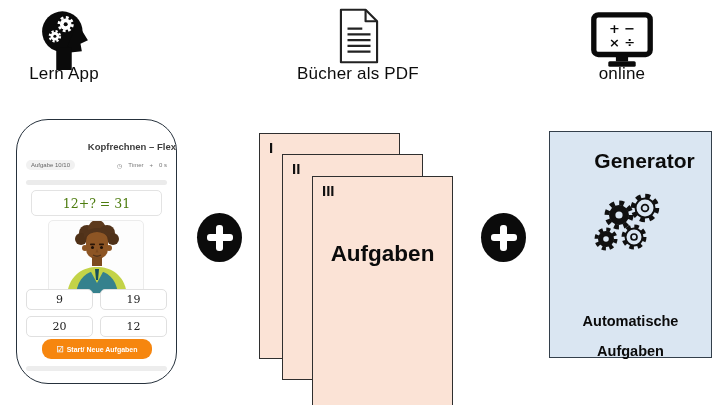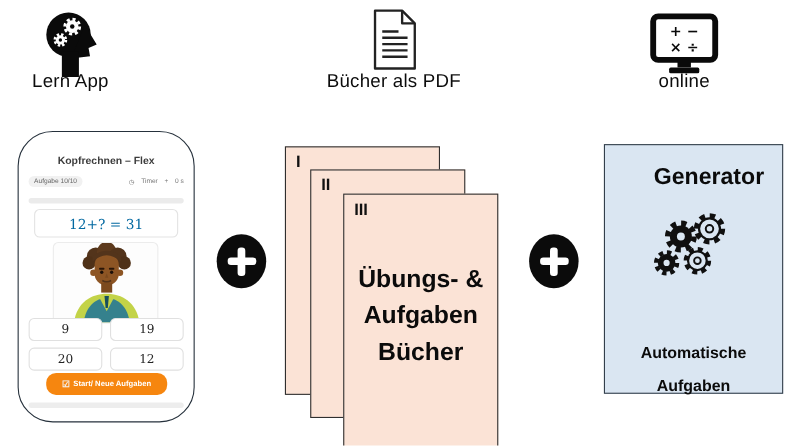--- a/index.html
+++ b/index.html
@@ -6,30 +6,30 @@
   html,body { width:720px; height:405px; }
   body { font-family:"Liberation Sans", sans-serif; background:#ffffff; position:relative; overflow:hidden; }
   .abs { position:absolute; }
 
   
   .col-label { position:absolute; top:64px; font-size:17px; color:#0c0c0c; text-align:center; letter-spacing:.2px; }
 
   
   .phone { position:absolute; left:16px; top:119px; width:161px; height:265px; background:#fff;
            border:1.5px solid #26313c; border-radius:32px; }
-  .p-title { position:absolute; top:21px; left:0; width:100%; text-align:center;
+  .p-title { position:absolute; top:21px; left:0; width:100%; text-align:right;
              font-weight:bold; font-size:9.5px; color:#3c3c3c; }
   .p-meta { position:absolute; top:40px; left:9px; right:9px; display:flex;
             justify-content:space-between; align-items:center; }
   .p-pill { background:#f1f1f1; border-radius:7px; padding:2px 5px; font-size:6px; color:#666; }
   .p-meta-right { display:flex; gap:6px; align-items:center; font-size:6px; color:#777; }
   .p-progress { position:absolute; top:60px; left:9px; right:9px; height:5px; background:#ebebeb; border-radius:3px; }
   .p-eq { position:absolute; top:70px; left:14px; right:14px; height:26px; background:#fff;
           border:1px solid #e3e3e3; border-radius:5px; text-align:center; line-height:25px;
-          font-family:"DejaVu Serif", serif; font-size:12.5px; color:#0369a1; }
+          font-family:"DejaVu Serif", serif; font-size:12.5px; color:#4d7c0f; }
   .p-avatar { position:absolute; top:100px; left:31px; width:96px; height:74px;
               border:1px solid #ececec; border-radius:5px; overflow:hidden; background:#fdfdfd; }
   .p-answers { position:absolute; top:169px; left:9px; right:9px; display:grid;
                grid-template-columns:1fr 1fr; gap:6px 7px; }
   .p-answer { height:21px; background:#fff; border:1px solid #e0e0e0; border-radius:5px;
               display:flex; align-items:center; justify-content:center;
               font-family:"DejaVu Serif", serif; font-size:11px; color:#222; }
   .p-cta { position:absolute; top:219px; left:25px; width:110px; height:20px; background:#f6860f;
            border:none; border-radius:9px; color:#fff; font-weight:bold; font-size:7px;
            display:flex; align-items:center; justify-content:center; gap:3px;
@@ -153,23 +153,21 @@
 
 <div class="page page-1">
   <span class="numeral">I</span>
 </div>
 <div class="page page-2">
   <span class="numeral">II</span>
 </div>
 <div class="page page-3">
   <span class="numeral">III</span>
   <div class="book-title">
-    <span style="display:block">Übungs- &amp;</span>
     <span style="display:block">Aufgaben</span>
-    <span style="display:block">Bücher</span>
   </div>
 </div>
 
 <div class="plus" style="left:481px; top:213px;">
   <span class="sr">+</span>
 </div>
 
 <div class="abs" style="left:590px; top:11px;">
   <svg width="64" height="58" viewBox="0 0 84 74">
     <rect x="5" y="4" width="74" height="52" rx="6" fill="#ffffff" stroke="#0a0a0a" stroke-width="7"></rect>

